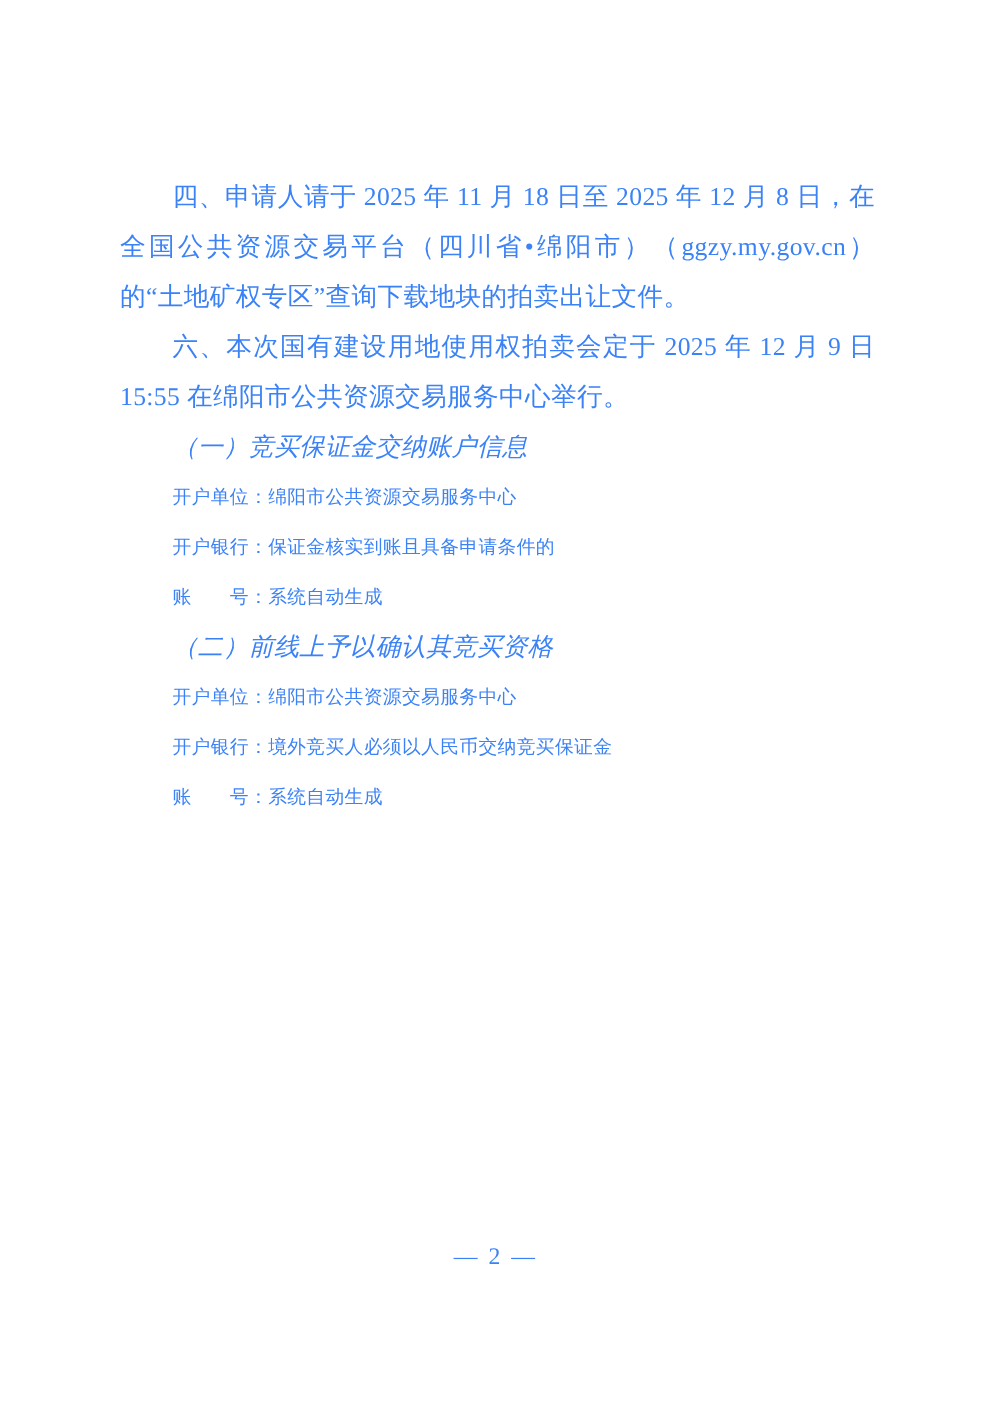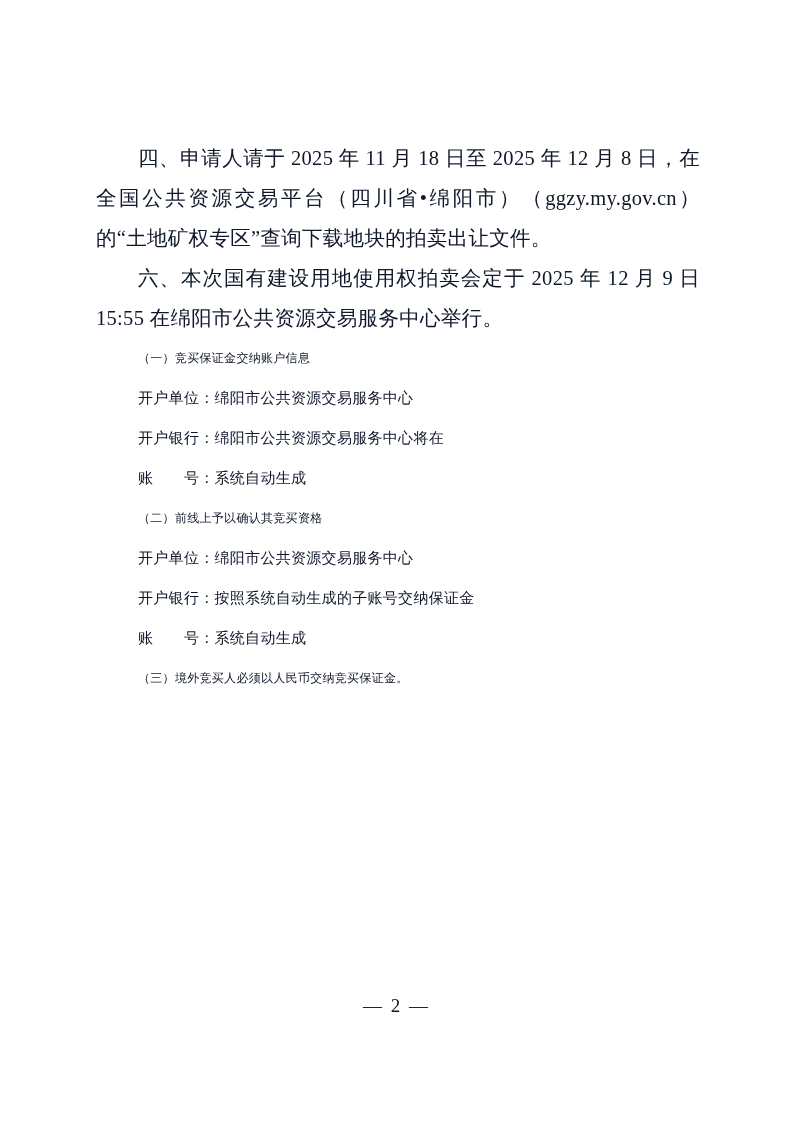--- a/index.html
+++ b/index.html
@@ -8,21 +8,21 @@
     background: #f2f2f2;
   }
   .page {
     position: relative;
     width: 793px;
     height: 1122px;
     background: #ffffff;
     margin: 0 auto;
     overflow: hidden;
     font-family: "Liberation Serif", "DejaVu Serif", serif;
-    color: #0f172a;
+    color: #3b82f6;
   }
   .content {
     position: absolute;
     left: 96px;
     top: 138px;
     width: 604px;
   }
   .para {
     font-size: 20.5px;
     line-height: 40px;
@@ -31,25 +31,26 @@
     margin: 0 0 0 0;
     letter-spacing: 0.3px;
   }
   .indent2 {
     text-indent: 42px;
   }
   .bold {
     font-weight: bold;
   }
   .sub {
-    font-size: 12px;
+    font-size: 20px;
     line-height: 40px;
     margin: 0;
     text-indent: 42px;
     letter-spacing: 0.3px;
+    font-style: italic;
   }
   .sub-flat {
     font-size: 15px;
     line-height: 40px;
     margin: 0;
     text-indent: 42px;
     letter-spacing: 0.3px;
   }
   .footer {
     position: absolute;
@@ -75,41 +76,40 @@
     <p class="para indent2">六、本次国有建设用地使用权拍卖会定于 2025 年 12 月 9 日 15:55 在绵阳市公共资源交易服务中心举行。</p>
 
 
     <p class="sub">（一）竞买保证金交纳账户信息</p>
 
     <p class="sub-flat">
       <span>开户单位：</span><span>绵阳市公共资源交易服务中心</span>
     </p>
 
     <p class="sub-flat">
-      <span>开户银行：</span><span>绵阳市公共资源交易服务中心将在</span>
+      <span>开户银行：</span><span>保证金核实到账且具备申请条件的</span>
     </p>
 
     <p class="sub-flat">
       <span>账　　号：</span><span>系统自动生成</span>
     </p>
 
     <p class="sub">（二）前线上予以确认其竞买资格</p>
 
     <p class="sub-flat">
       <span>开户单位：</span><span>绵阳市公共资源交易服务中心</span>
     </p>
 
     <p class="sub-flat">
-      <span>开户银行：</span><span>按照系统自动生成的子账号交纳保证金</span>
+      <span>开户银行：</span><span>境外竞买人必须以人民币交纳竞买保证金</span>
     </p>
 
     <p class="sub-flat">
       <span>账　　号：</span><span>系统自动生成</span>
     </p>
 
-    <p class="sub">（三）境外竞买人必须以人民币交纳竞买保证金。</p>
 
   </div>
 
   <div class="footer">
     <span>— 2 —</span>
   </div>
 </div>
 
 </body></html>

